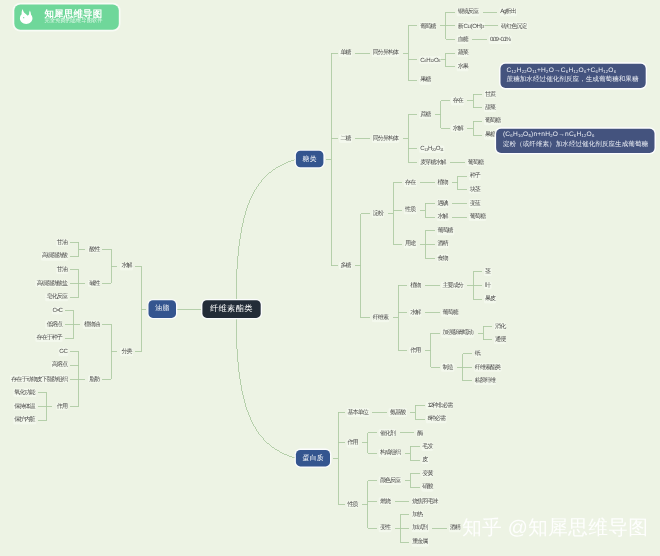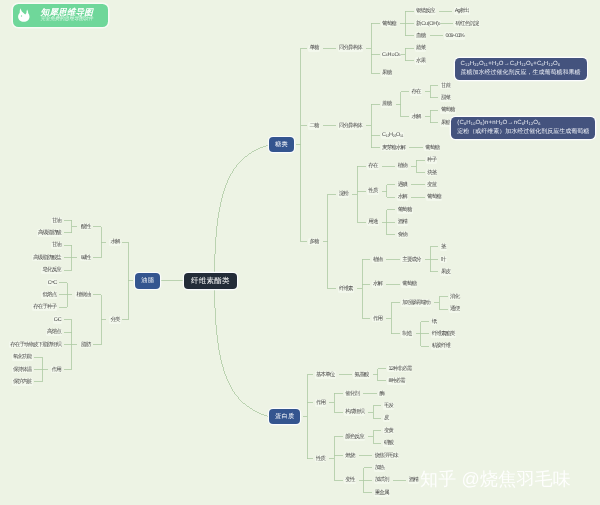--- a/index.html
+++ b/index.html
@@ -24,21 +24,21 @@
            font-size:6.2px;letter-spacing:0.3px;line-height:8px;text-align:center;
            box-shadow:0 0 0 1.2px #fbfcfd;display:flex;align-items:center;justify-content:center;}
   .root{padding:4.2px 7px;font-size:7.5px;letter-spacing:0.3px;line-height:8px;background:#232c38;}
   .lvl1{padding:3.6px 6px;font-size:6.2px;background:#34558f;}
   .fbox{position:absolute;background:#44537e;border-radius:4.5px;color:#eef1f7;transform:translateZ(0);
         box-shadow:0 0 0 1.3px #fdfdfe;padding:2.4px 6px;}
   .fbox .f1{font-size:6px;letter-spacing:0.2px;line-height:8.5px;white-space:nowrap;}
   .fbox .f2{font-size:6px;letter-spacing:0px;line-height:8.5px;white-space:nowrap;}
   #logo{position:absolute;left:12.6px;top:4px;width:95px;height:22.8px;border-radius:5.5px;
         background:#6fd79a;display:flex;align-items:center;
-        box-shadow:0 0 0 1.6px rgba(255,255,255,.62);font-style:italic;}
+        box-shadow:0 0 0 1.6px rgba(255,255,255,.62);}
   #logo .mark{width:17px;height:17px;margin-left:3.6px;flex:none;}
   #logo .txtwrap{margin-left:7.2px;padding-bottom:0.4px;}
   #logo .t1{transform:translateZ(0);color:#ffffff;font-size:8.6px;letter-spacing:0.2px;line-height:10px;font-weight:700;}
   #logo .t2{transform:translateZ(0);color:#eafcf1;font-size:4.8px;letter-spacing:0px;line-height:5.8px;}
   #wm{position:absolute;left:420px;top:469px;color:rgba(255,255,255,.92);transform:translateZ(0);
       font-size:18px;letter-spacing:.2px;white-space:nowrap;line-height:21px;}
 </style>
 </head>
 <body>
 
@@ -344,14 +344,14 @@
     <svg class="mark" viewBox="0 0 64 64">
       <path d="M17.4 4.6c1.1 4.6 2.6 8.6 4.6 12.1l12.8 11.2 4.6-5.7c-.3-4.7.5-9 2.5-12.8 2.4 4.3 3.8 9.1 4.2 14.4 3.1 3.6 4.8 7.9 4.8 12.5 0 11.2-9.6 19.2-21.4 19.2S7.9 47.5 7.9 36.3c0-5.3 2.2-10.1 6-13.8-.6-6.4.5-12.4 3.5-17.9z" fill="#ffffff"></path>
       <circle cx="20.8" cy="34" r="2.5" fill="#7bdda6"></circle>
     </svg>
     <div class="txtwrap">
       <div class="t1">知犀思维导图</div>
       <div class="t2">完全免费的思维导图软件</div>
     </div>
   </div>
 
-  <div id="wm">知乎 @烧焦羽毛味</div>
+  <div id="wm">知乎 @知犀思维导图</div>
 </div>
 
 </body></html>

